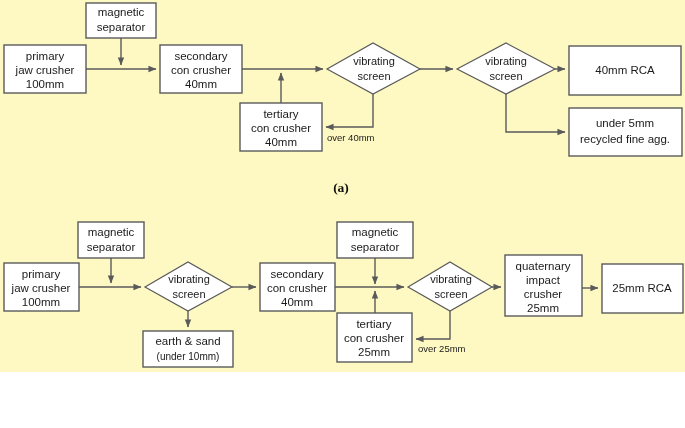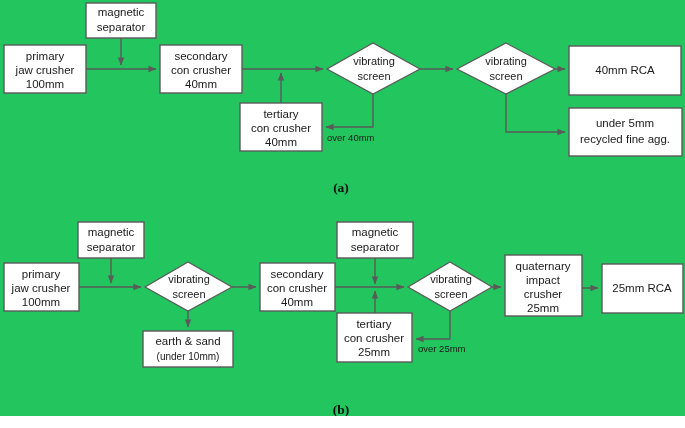--- a/index.html
+++ b/index.html
@@ -3,22 +3,22 @@
 <meta charset="utf-8">
 <style>
   html, body {
     margin: 0;
     padding: 0;
     background: #ffffff;
   }
   #page {
     position: relative;
     width: 685px;
-    height: 416px;
-    background: #22c55e;
+    height: 372px;
+    background: #fef9c3;
     font-family: "Liberation Sans", sans-serif;
     overflow: hidden;
   }
   svg.flow {
     position: absolute;
     left: 0;
     top: 0;
     width: 685px;
     height: 428px;
   }

